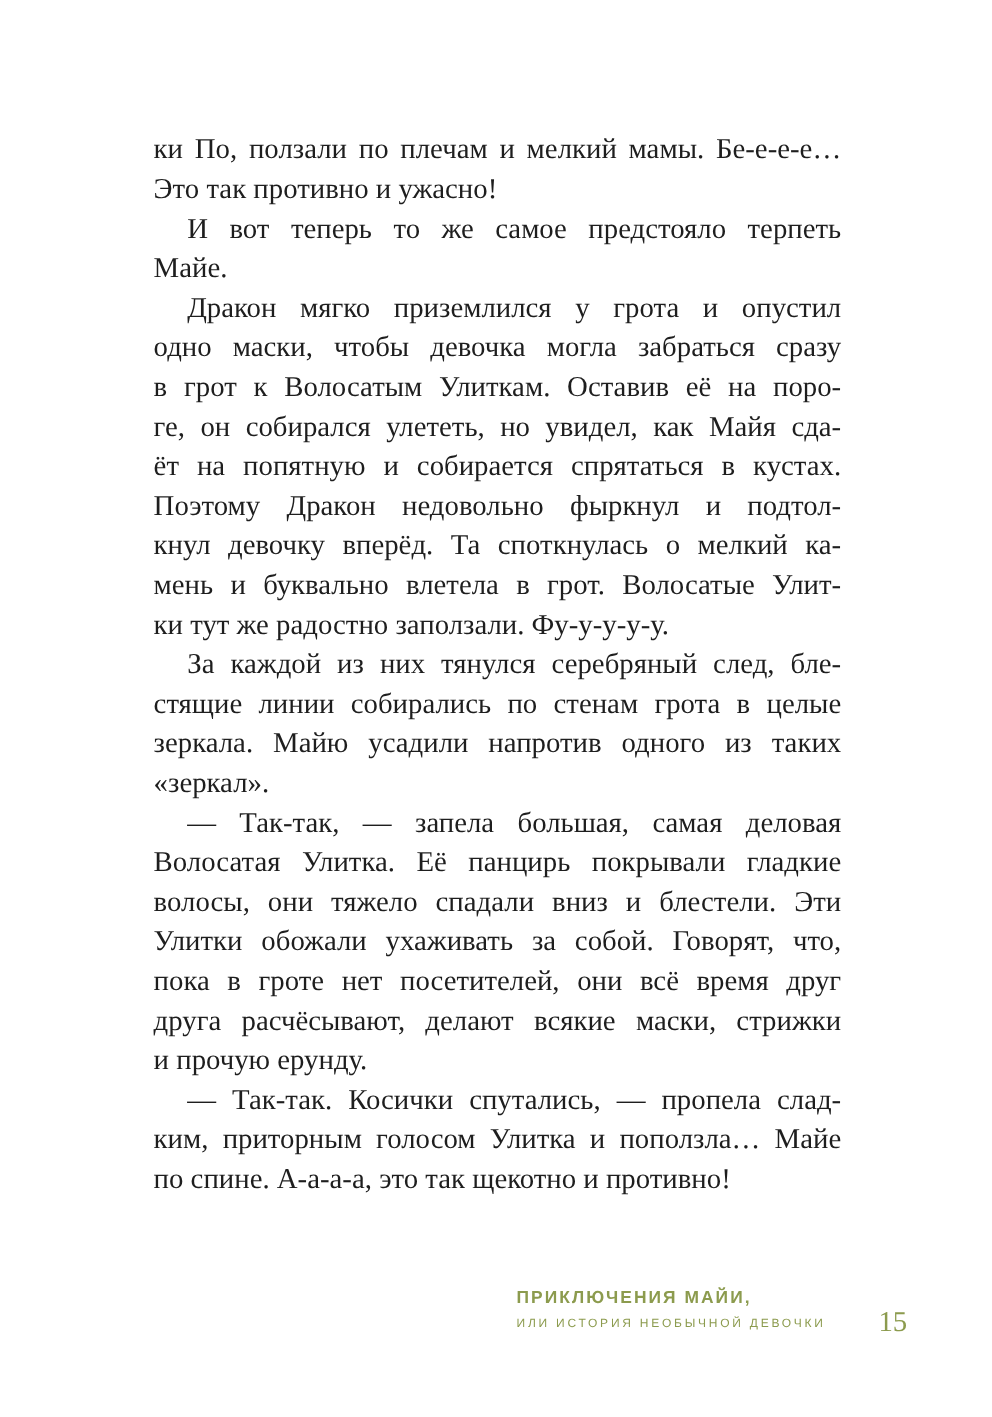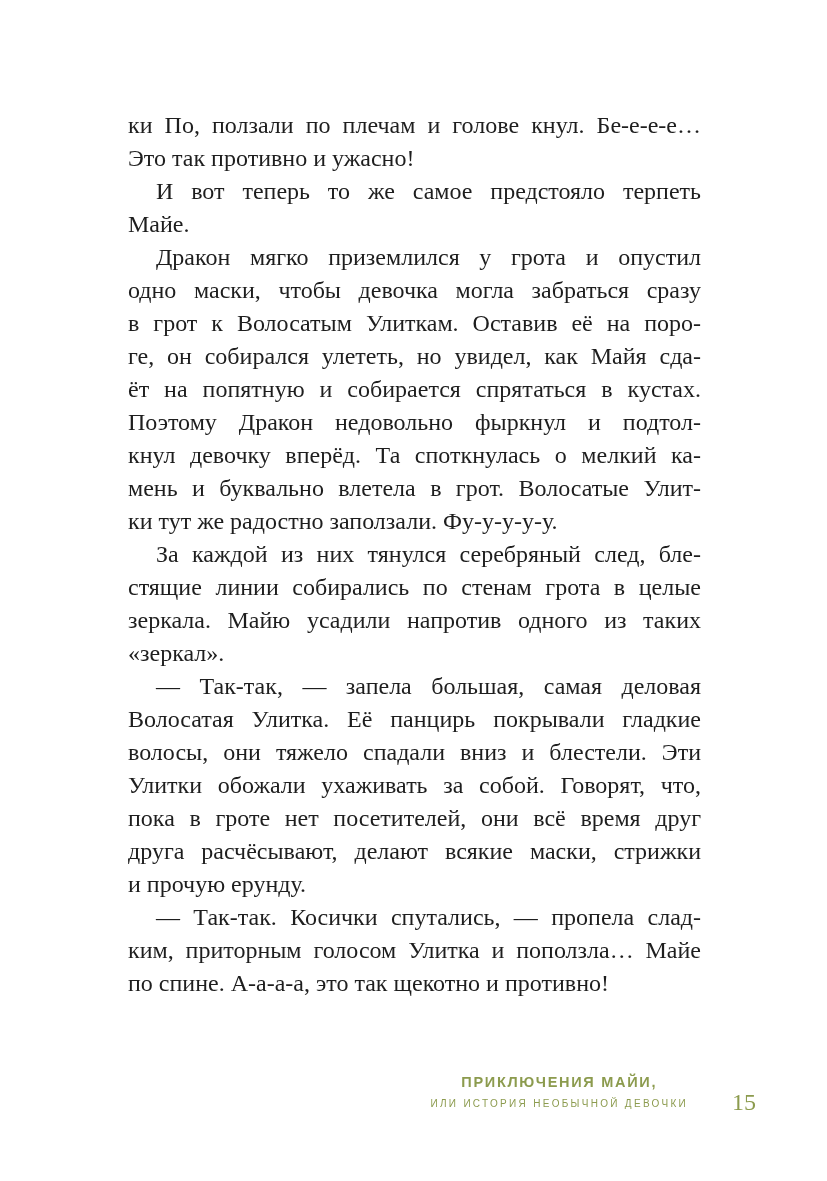--- a/index.html
+++ b/index.html
@@ -37,21 +37,21 @@
   .line.last { text-align-last: left; }
   .footer {
     position: absolute;
     top: 1072px;
     right: 71px;
     display: flex;
     align-items: flex-end;
     color: var(--accent);
     font-family: "Liberation Sans", sans-serif;
   }
-  .footer-title { text-align: center; }
+  .footer-title { text-align: left; }
   .ft-line1 {
     font-weight: 700;
     font-size: 14.5px;
     letter-spacing: 1.7px;
     line-height: 21px;
   }
   .ft-line2 {
     font-weight: 400;
     font-size: 10px;
     letter-spacing: 2.3px;
@@ -64,21 +64,21 @@
     line-height: 23px;
     font-weight: 400;
   }
 </style>
 </head>
 <body>
 
 <div class="page">
 
   <div class="text-block" id="text-block">
-      <div class="line">ки По, ползали по плечам и голове кнул. Бе-е-е-е…</div>
+      <div class="line">ки По, ползали по плечам и мелкий мамы. Бе-е-е-е…</div>
       <div class="line last">Это так противно и ужасно!</div>
       <div class="line indent">И вот теперь то же самое предстояло терпеть</div>
       <div class="line last">Майе.</div>
       <div class="line indent">Дракон мягко приземлился у грота и опустил</div>
       <div class="line">одно маски, чтобы девочка могла забраться сразу</div>
       <div class="line">в грот к Волосатым Улиткам. Оставив её на поро-</div>
       <div class="line">ге, он собирался улететь, но увидел, как Майя сда-</div>
       <div class="line">ёт на попятную и собирается спрятаться в кустах.</div>
       <div class="line">Поэтому Дракон недовольно фыркнул и подтол-</div>
       <div class="line">кнул девочку вперёд. Та споткнулась о мелкий ка-</div>

